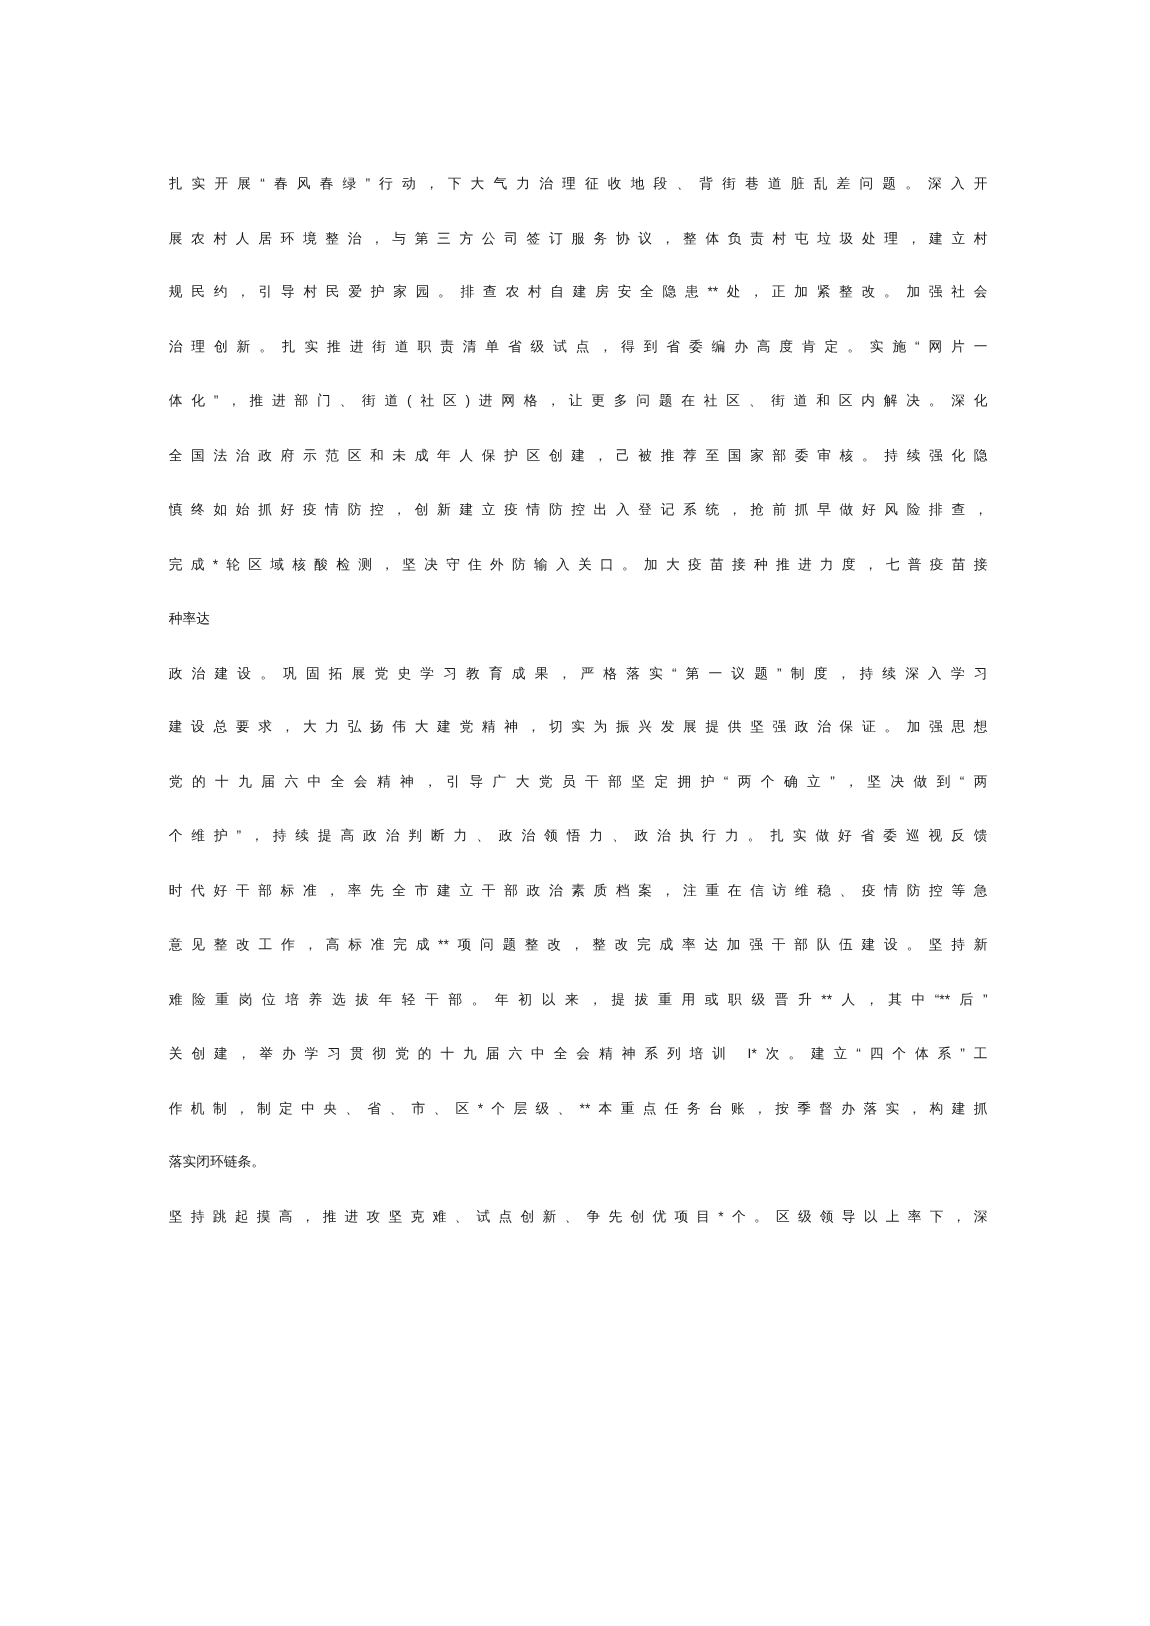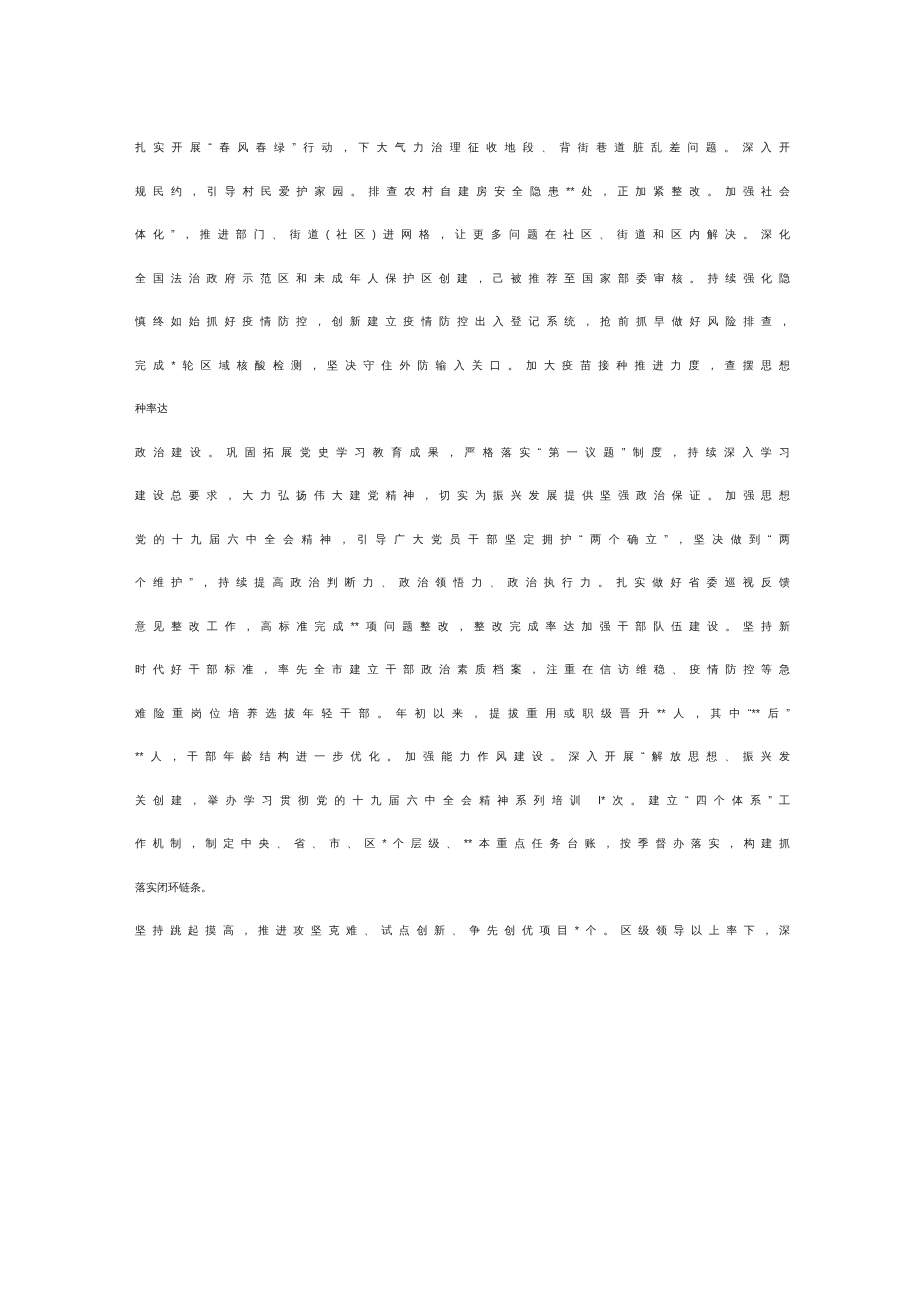--- a/index.html
+++ b/index.html
@@ -46,37 +46,38 @@
   }
 </style>
 </head>
 <body>
 
 <div class="page">
   <div class="doc-body">
 
     <div class="paragraph">
       <div class="line">扎实开展“春风春绿”行动，下大气力治理征收地段、背街巷道脏乱差问题。深入开</div>
+      <div class="line">展农村人居环境整治，与第三方公司签订服务协议，整体负责村屯垃圾处理，建立村</div>
       <div class="line">规民约，引导村民爱护家园。排查农村自建房安全隐患**处，正加紧整改。加强社会</div>
+      <div class="line">治理创新。扎实推进街道职责清单省级试点，得到省委编办高度肯定。实施“网片一</div>
       <div class="line">体化”，推进部门、街道(社区)进网格，让更多问题在社区、街道和区内解决。深化</div>
       <div class="line">全国法治政府示范区和未成年人保护区创建，己被推荐至国家部委审核。持续强化隐</div>
       <div class="line">慎终如始抓好疫情防控，创新建立疫情防控出入登记系统，抢前抓早做好风险排查，</div>
-      <div class="line">完成*轮区域核酸检测，坚决守住外防输入关口。加大疫苗接种推进力度，查摆思想</div>
+      <div class="line">完成*轮区域核酸检测，坚决守住外防输入关口。加大疫苗接种推进力度，七普疫苗接</div>
       <div class="line last">种率达</div>
     </div>
 
     <div class="paragraph">
       <div class="line">政治建设。巩固拓展党史学习教育成果，严格落实“第一议题”制度，持续深入学习</div>
       <div class="line">建设总要求，大力弘扬伟大建党精神，切实为振兴发展提供坚强政治保证。加强思想</div>
       <div class="line">党的十九届六中全会精神，引导广大党员干部坚定拥护“两个确立”，坚决做到“两</div>
       <div class="line">个维护”，持续提高政治判断力、政治领悟力、政治执行力。扎实做好省委巡视反馈</div>
+      <div class="line">时代好干部标准，率先全市建立干部政治素质档案，注重在信访维稳、疫情防控等急</div>
       <div class="line">意见整改工作，高标准完成**项问题整改，整改完成率达加强干部队伍建设。坚持新</div>
-      <div class="line">时代好干部标准，率先全市建立干部政治素质档案，注重在信访维稳、疫情防控等急</div>
       <div class="line">难险重岗位培养选拔年轻干部。年初以来，提拔重用或职级晋升**人，其中“**后”</div>
-      <div class="line">**人，干部年龄结构进一步优化。加强能力作风建设。深入开展“解放思想、振兴发</div>
       <div class="line">关创建，举办学习贯彻党的十九届六中全会精神系列培训 I*次。建立“四个体系”工</div>
       <div class="line">作机制，制定中央、省、市、区*个层级、**本重点任务台账，按季督办落实，构建抓</div>
       <div class="line last">落实闭环链条。</div>
     </div>
 
     <div class="paragraph">
       <div class="line">坚持跳起摸高，推进攻坚克难、试点创新、争先创优项目*个。区级领导以上率下，深</div>
     </div>
 
   </div>

